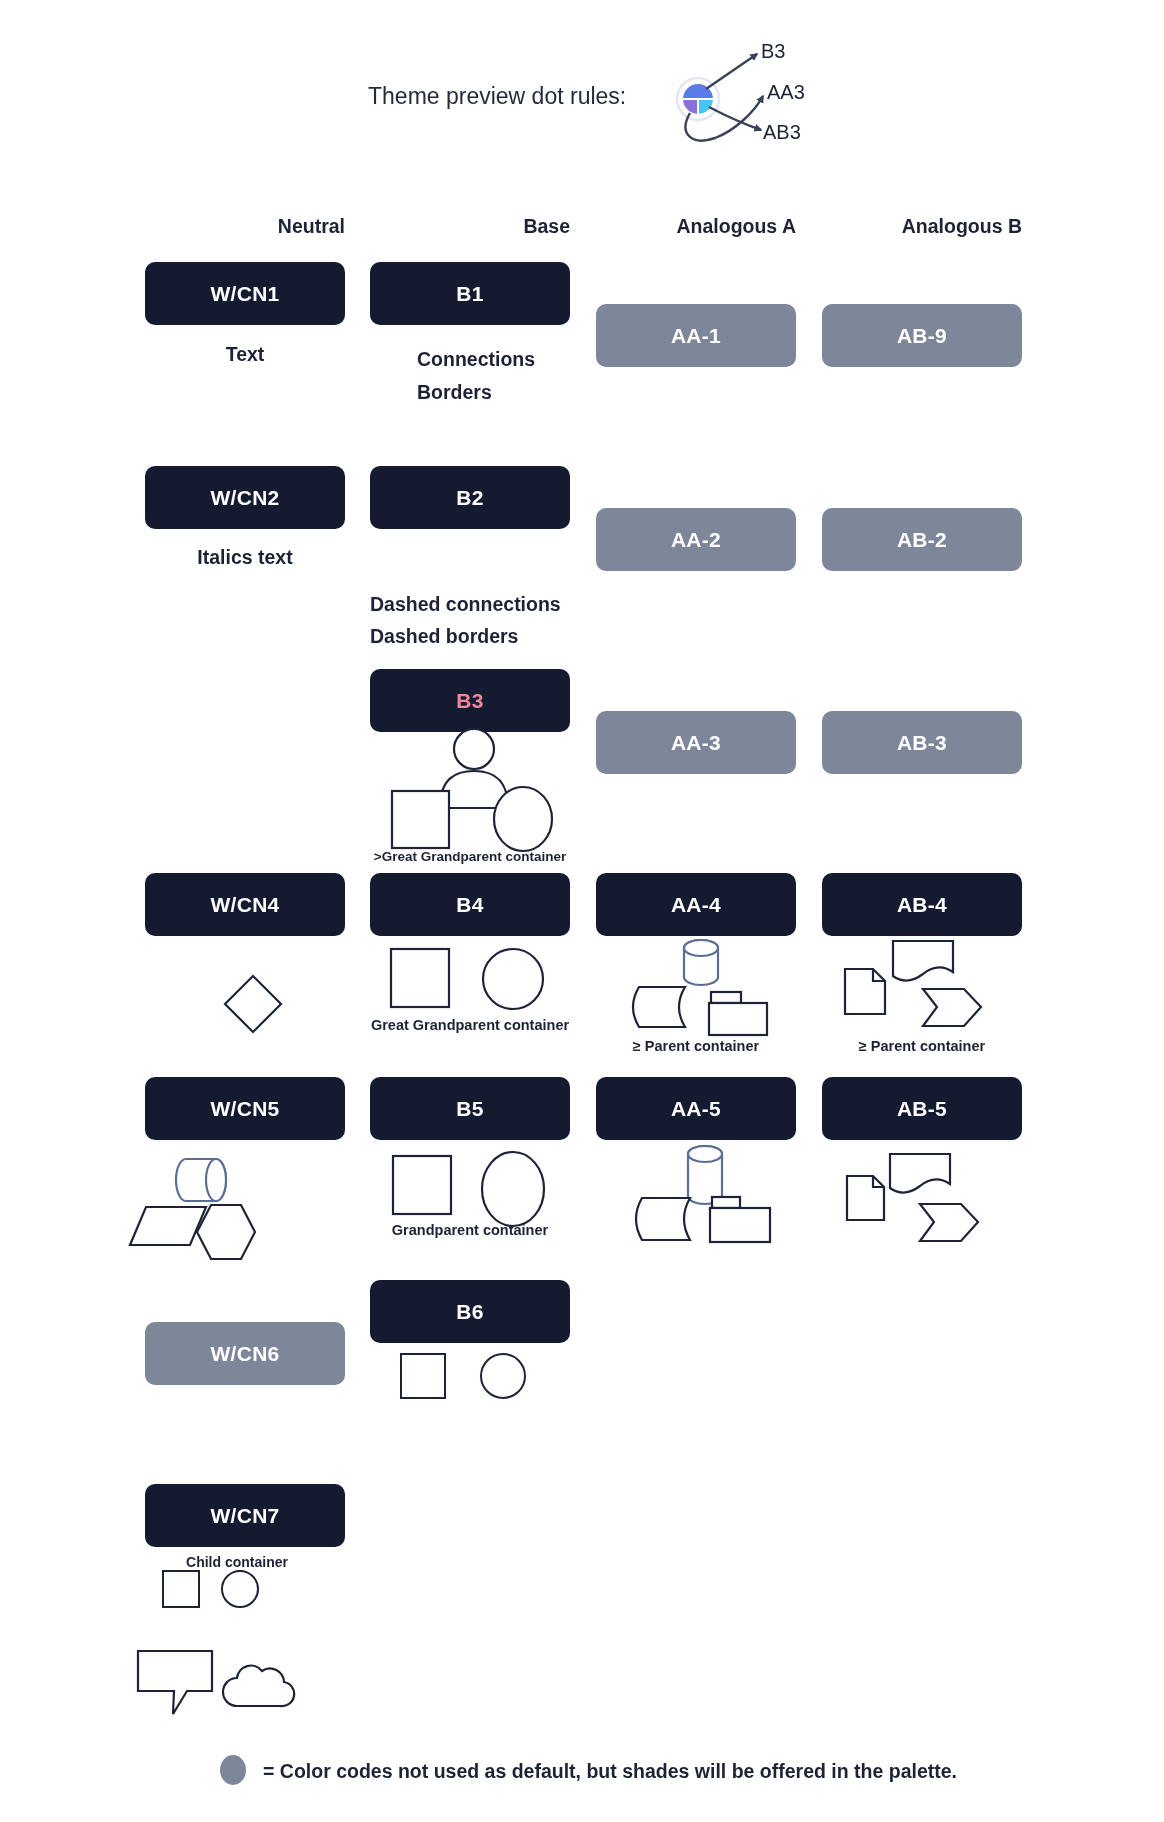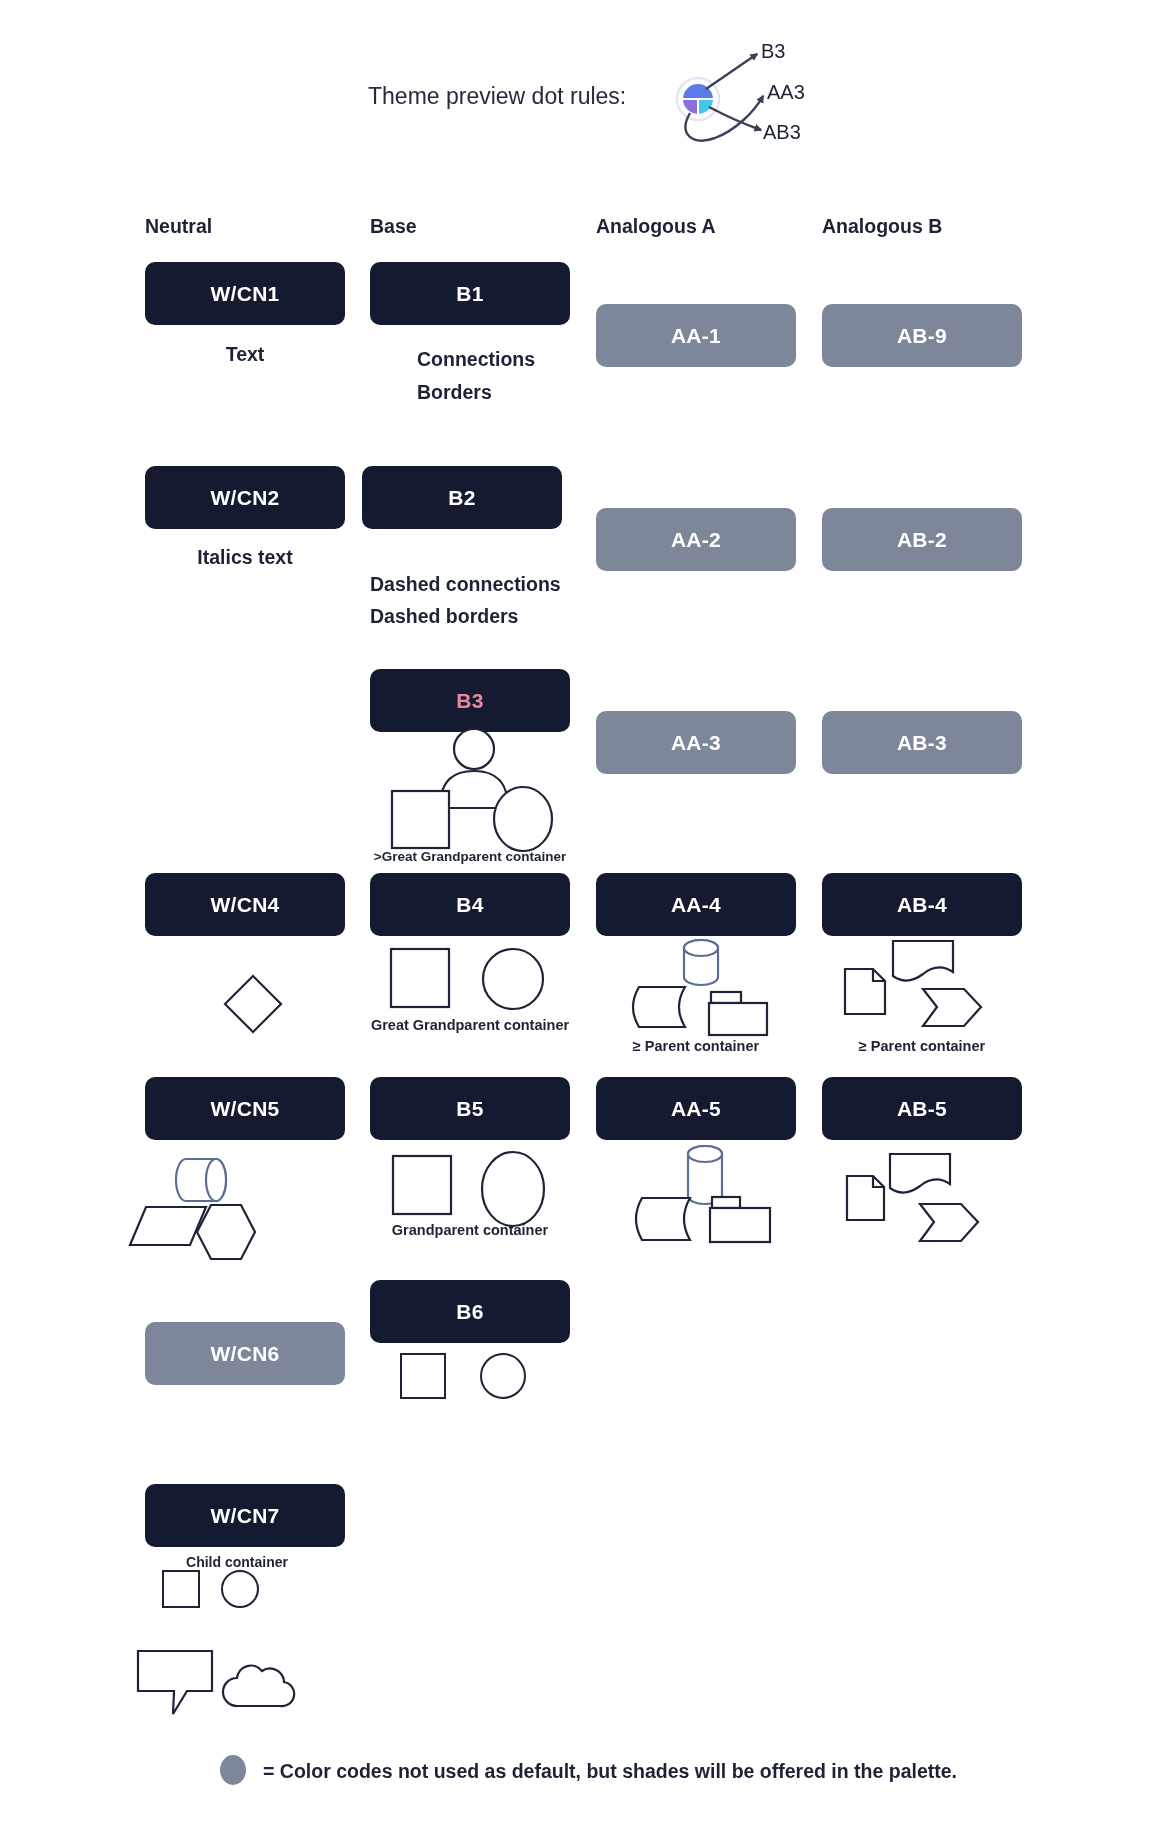--- a/index.html
+++ b/index.html
@@ -3,21 +3,21 @@
 <meta charset="utf-8">
 <style>
   html,body{margin:0;padding:0;background:#fff;}
   #canvas{position:relative;width:1164px;height:1822px;background:#fff;overflow:hidden;
           font-family:"Liberation Sans",sans-serif;color:var(--c-ink,#1d2335);}
   .sw{position:absolute;width:200px;height:63px;border-radius:10px;display:flex;align-items:center;
       justify-content:center;color:#fff;font-weight:700;font-size:21px;letter-spacing:.3px;}
   .sw.dark{background:var(--c-dark,#141b31);}
   .sw.gray{background:var(--c-gray,#7e869a);margin-top:42px;}
   .sw.pinktext{color:var(--c-pink,#f2859e);}
-  .hd{position:absolute;width:200px;text-align:left;font-weight:700;font-size:19.5px;color:var(--c-ink);}
+  .hd{position:absolute;width:200px;text-align:right;font-weight:700;font-size:19.5px;color:var(--c-ink);}
   .cap{position:absolute;font-weight:700;color:var(--c-ink);white-space:nowrap;}
   .cap.center{width:200px;text-align:center;white-space:normal;}
   .big{font-size:19.5px;}
   .fig{position:absolute;}
   .fig path,.fig rect,.fig circle,.fig ellipse{fill:#fff;stroke:var(--c-stroke,#1e2438);stroke-width:2.2;}
   .fig .cyl{stroke:var(--c-cyl,#5b6d94);}
   .fig .thin{stroke-width:2;}
   .arrow{fill:none !important;stroke:var(--c-arrow,#3a4258);stroke-width:2.4;}
   #ah path{fill:var(--c-arrow,#3a4258);stroke:none;}
   .dotlabel{position:absolute;font-size:20px;color:var(--c-ink);}
@@ -59,26 +59,26 @@
   <div class="sw gray" style="left:596px;top:262px;">AA-1</div>
   <div class="sw gray" style="left:822px;top:262px;">AB-9</div>
 
   <div class="cap center big" style="left:145px;top:343px;">Text</div>
   <div class="cap big" style="left:417px;top:343px;line-height:33px;">
     <div>Connections</div>
     <div>Borders</div>
   </div>
 
   <div class="sw dark" style="left:145px;top:466px;">W/CN2</div>
-  <div class="sw dark" style="left:362px;top:466px;">B2</div>
+  <div class="sw dark" style="left:370px;top:466px;">B2</div>
   <div class="sw gray" style="left:596px;top:466px;">AA-2</div>
   <div class="sw gray" style="left:822px;top:466px;">AB-2</div>
 
   <div class="cap center big" style="left:145px;top:546px;">Italics text</div>
-  <div class="cap big" style="left:370px;top:568px;line-height:32px;">
+  <div class="cap big" style="left:370px;top:588px;line-height:32px;">
     <div>Dashed connections</div>
     <div>Dashed borders</div>
   </div>
 
   <div class="sw dark pinktext" style="left:370px;top:669px;">B3</div>
   <div class="sw gray" style="left:596px;top:669px;">AA-3</div>
   <div class="sw gray" style="left:822px;top:669px;">AB-3</div>
 
   <svg class="fig" style="left:387px;top:727px;" width="180" height="126" viewBox="0 0 180 126">
     <path d="M53 81 C53 52 68 44 87 44 C106 44 121 52 121 81 Z"></path>

